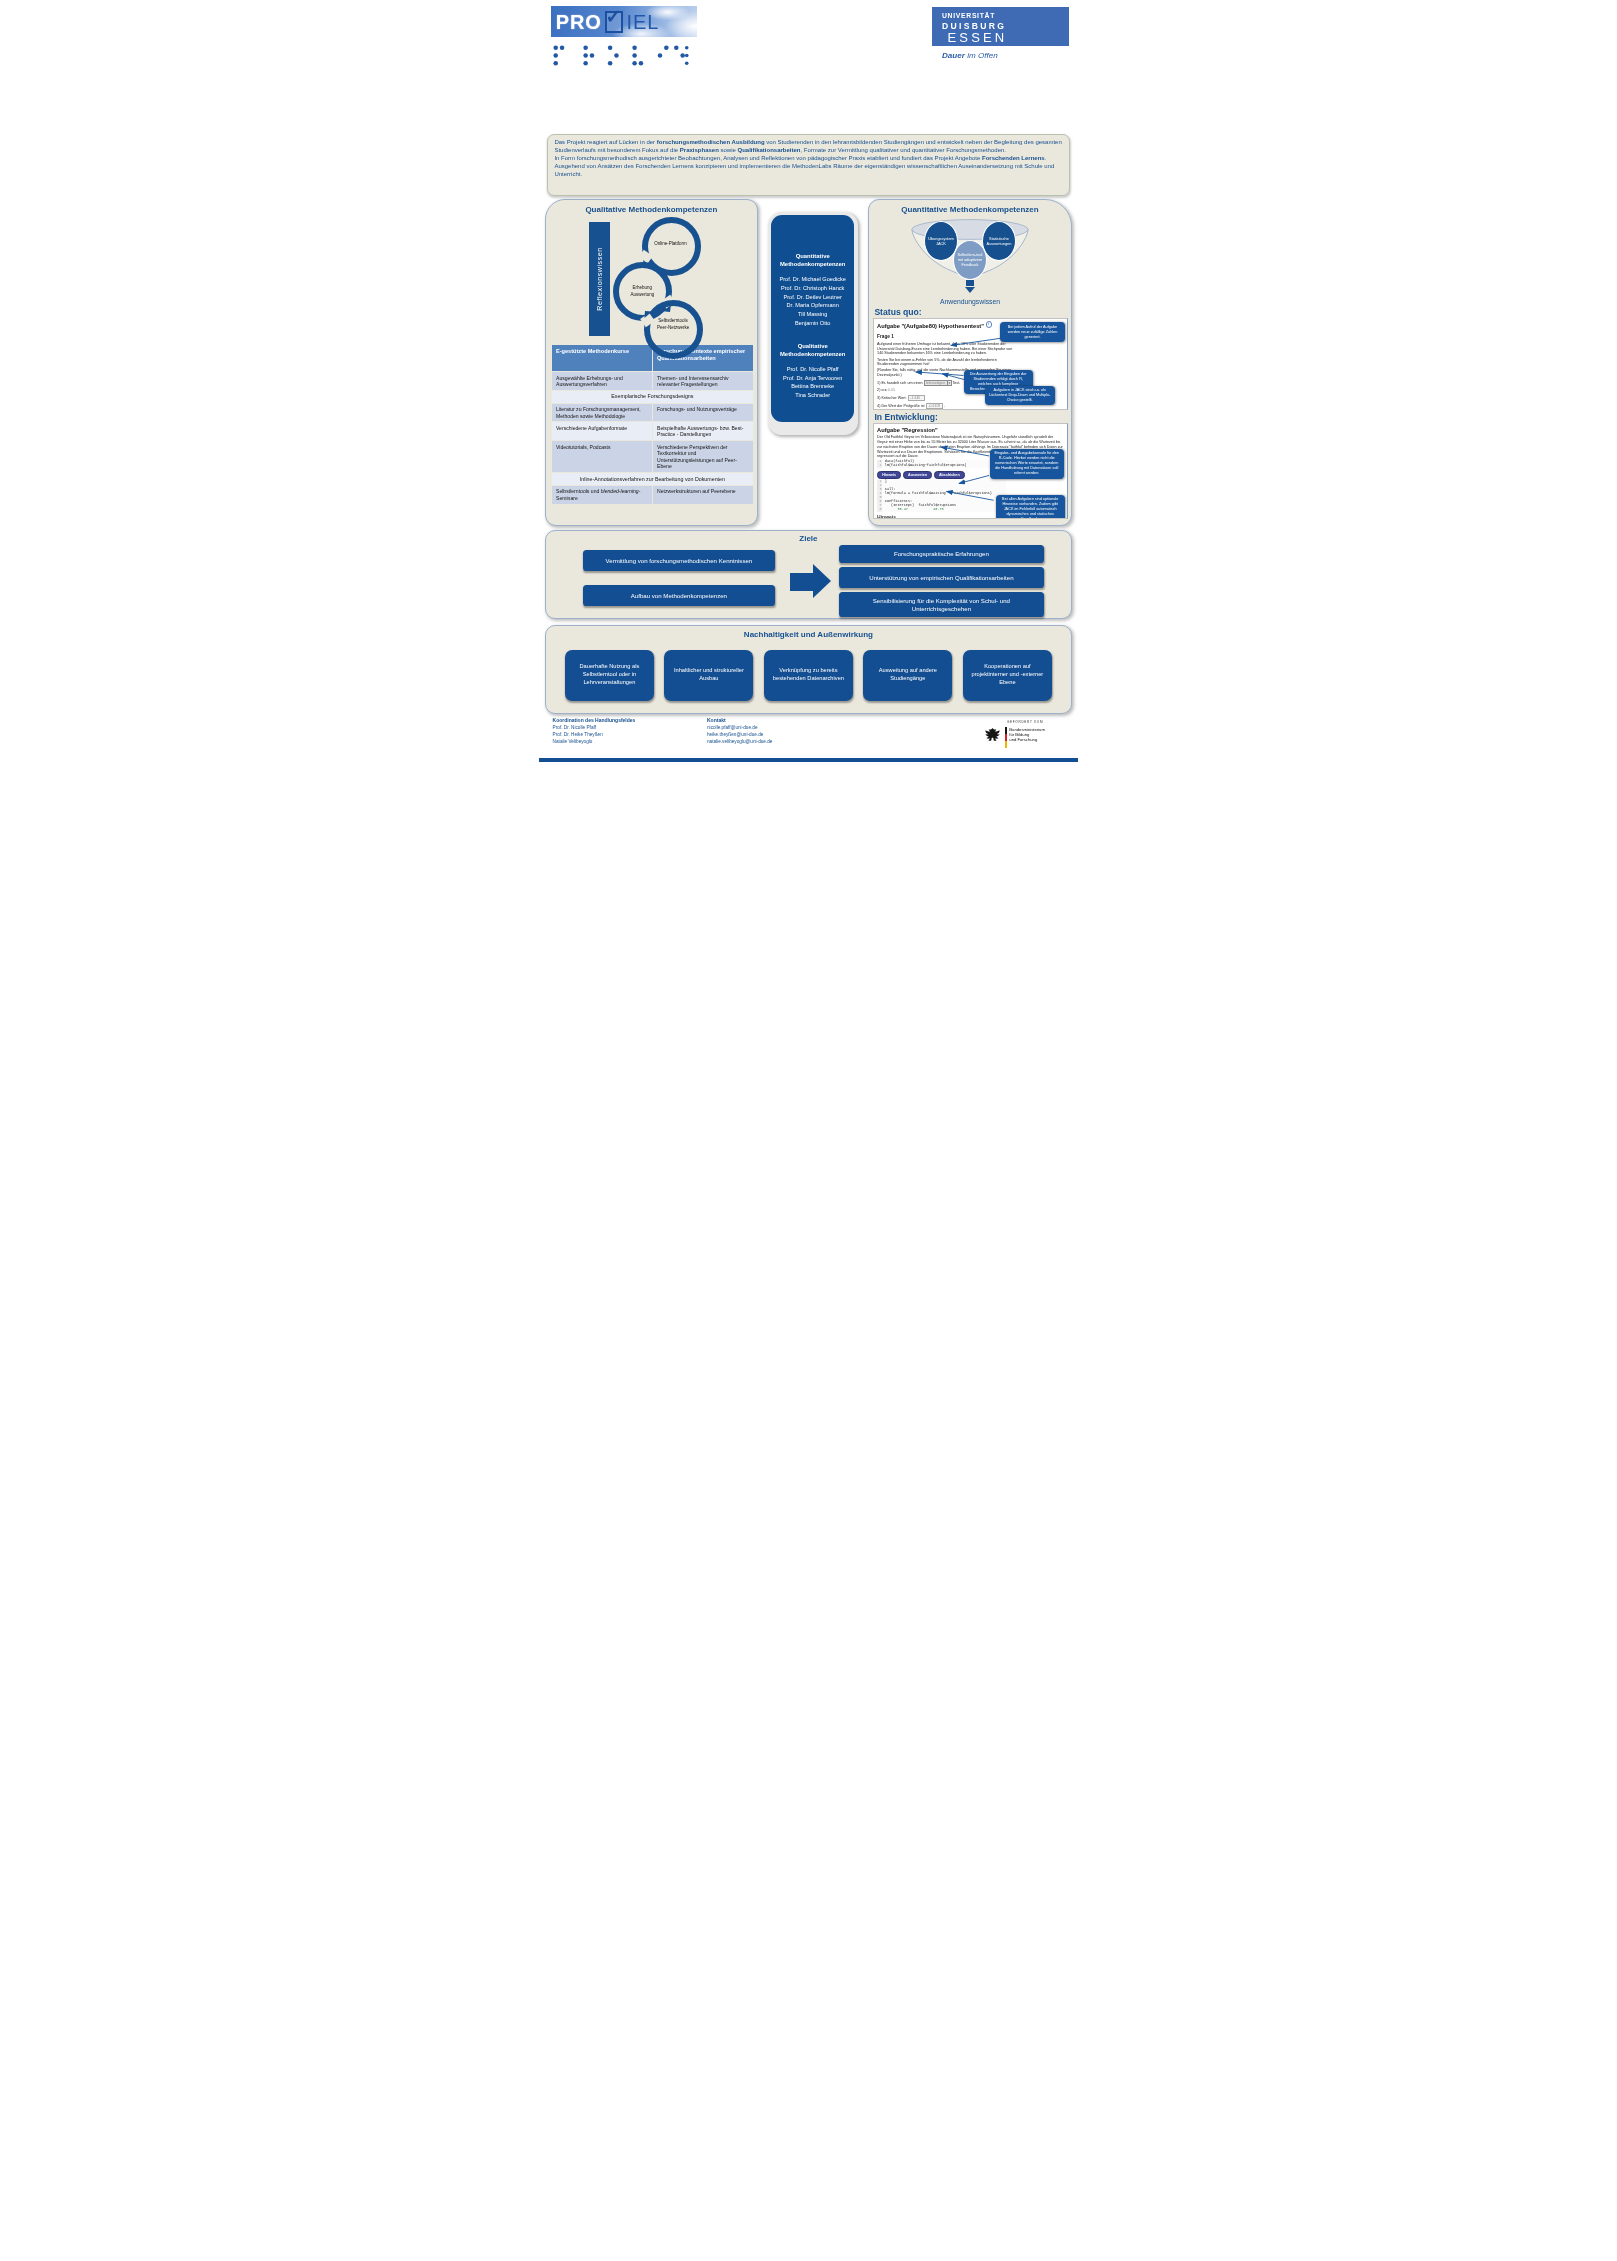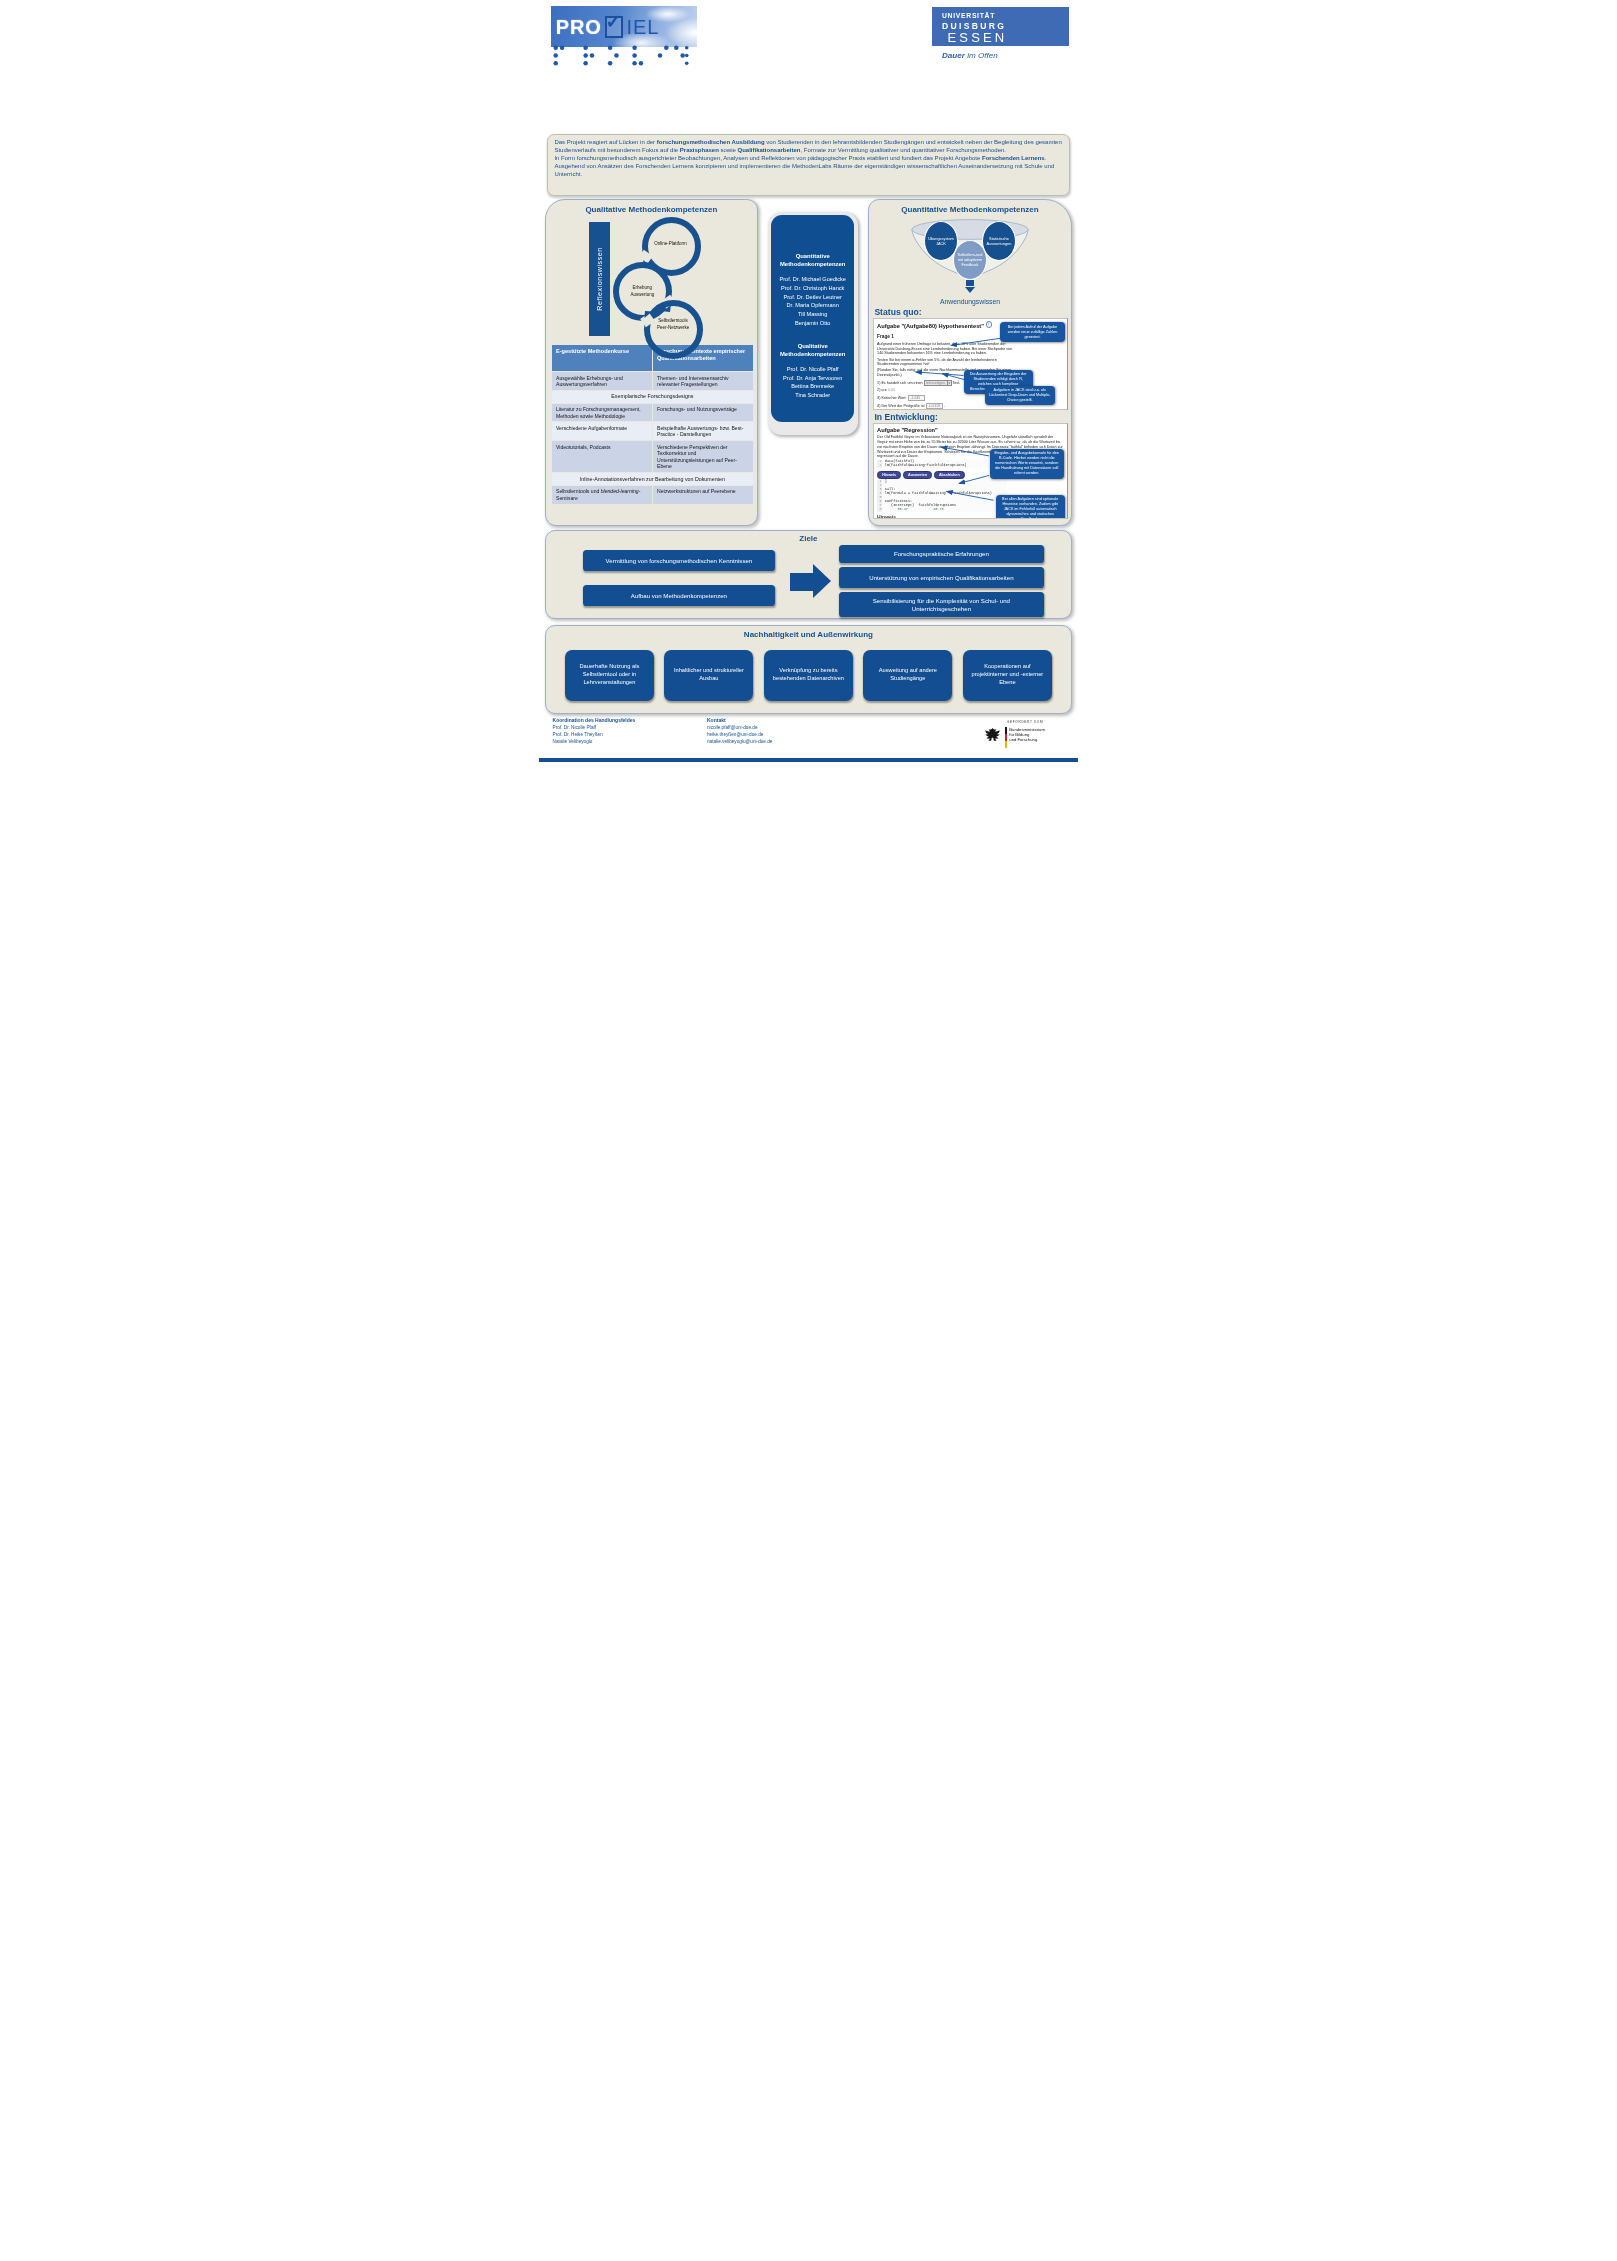--- a/index.html
+++ b/index.html
@@ -1,20 +1,20 @@
 <!DOCTYPE html>
 <html style="font-size:7.2px"><head>
 <meta charset="utf-8">
 <style>
   html,body{margin:0;padding:0;background:#fff;}
   #poster{position:relative;width:539px;height:762px;background:#fff;margin:0 auto;
           font-family:"Liberation Sans",sans-serif;overflow:hidden;}
 
   
-  .proviel{position:absolute;left:12.2px;top:6.3px;width:146px;height:41px;display:flex;align-items:center;
+  .proviel{position:absolute;left:12.2px;top:6.3px;width:146px;height:31px;display:flex;align-items:center;
     justify-content:flex-start;gap:2.7px;padding-left:4.5px;box-sizing:border-box;
     background:
       radial-gradient(ellipse 32px 11.8px at 80% 20%, rgba(255,255,255,.95), rgba(255,255,255,0) 70%),
       radial-gradient(ellipse 41px 15.4px at 62% 90%, rgba(255,255,255,.9), rgba(255,255,255,0) 72%),
       radial-gradient(ellipse 41px 20px at 99% 65%, #ffffff, rgba(255,255,255,0) 75%),
       linear-gradient(103deg,#3a6fc0,#5585cd 45%,#8fb0e0 72%,#c3d4ee);}
   .proviel .pro{color:#fff;font-size:20px;font-weight:bold;letter-spacing:0.9px;line-height:1;text-shadow:0 0 1.4px rgba(255,255,255,.6);}
   .proviel .chk{position:relative;width:13.6px;height:18px;border:2.3px solid #1b4fa0;background:rgba(255,255,255,.15);margin:0 0.9px;}
   .proviel .chk span{position:absolute;left:-1.8px;top:-6.3px;color:#1b4fa0;font-size:19px;font-weight:bold;line-height:1;}
   .proviel .iel{color:#2057a8;font-size:20px;font-weight:normal;letter-spacing:0.9px;line-height:1;}

